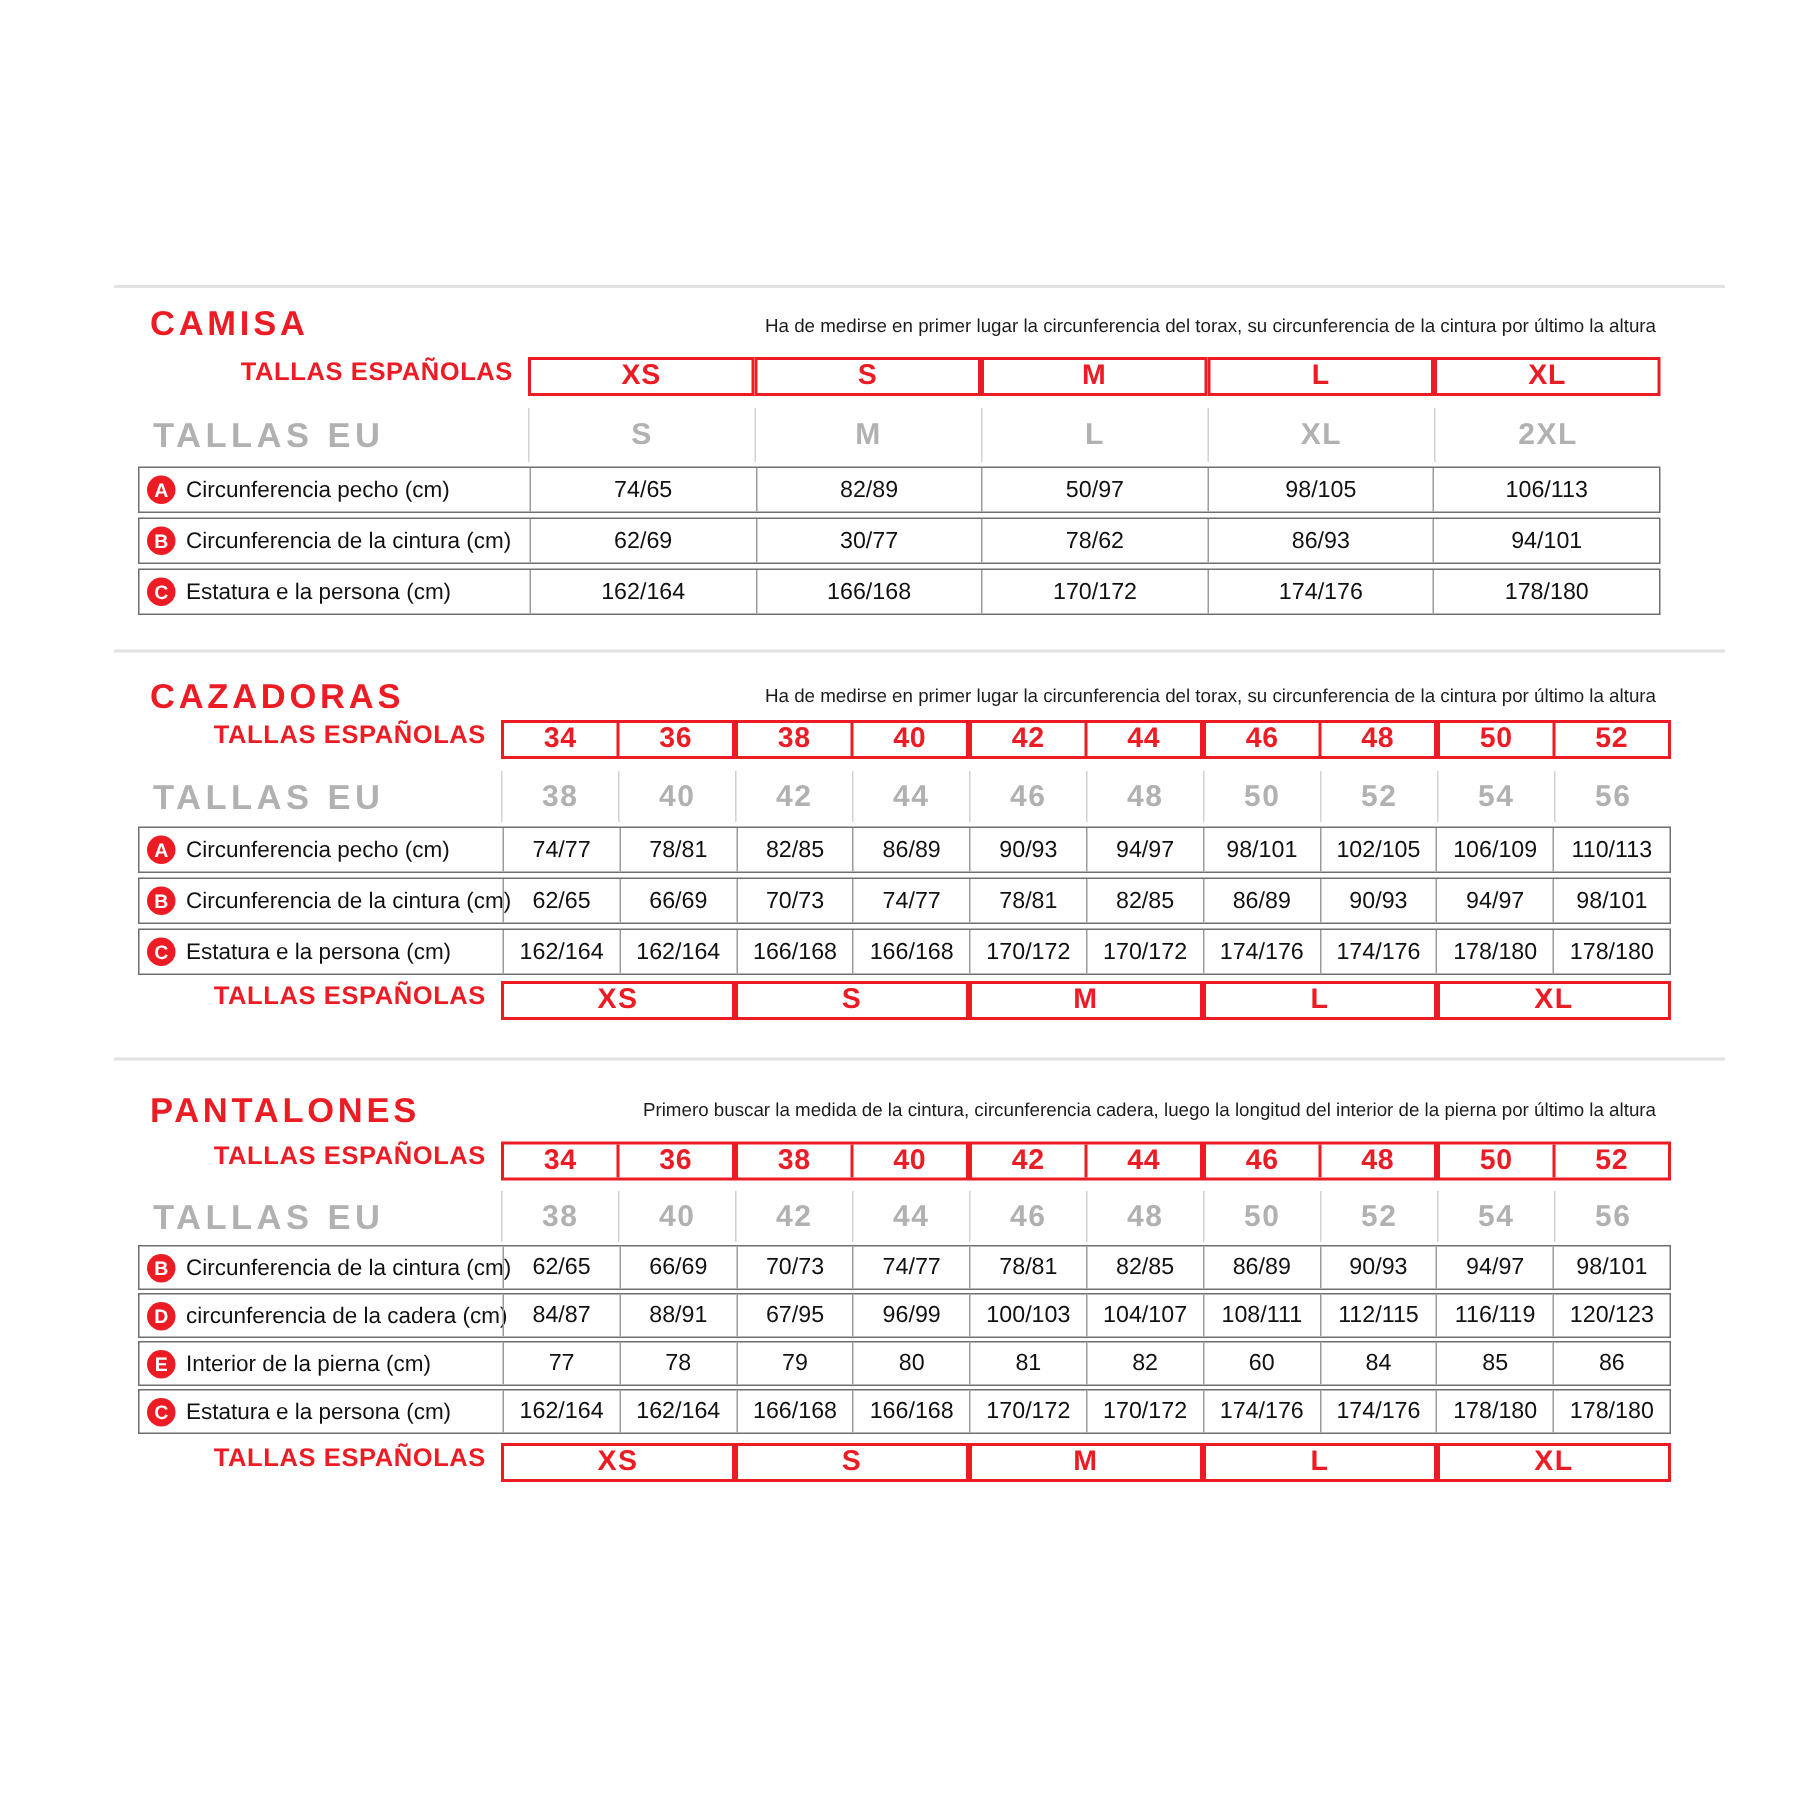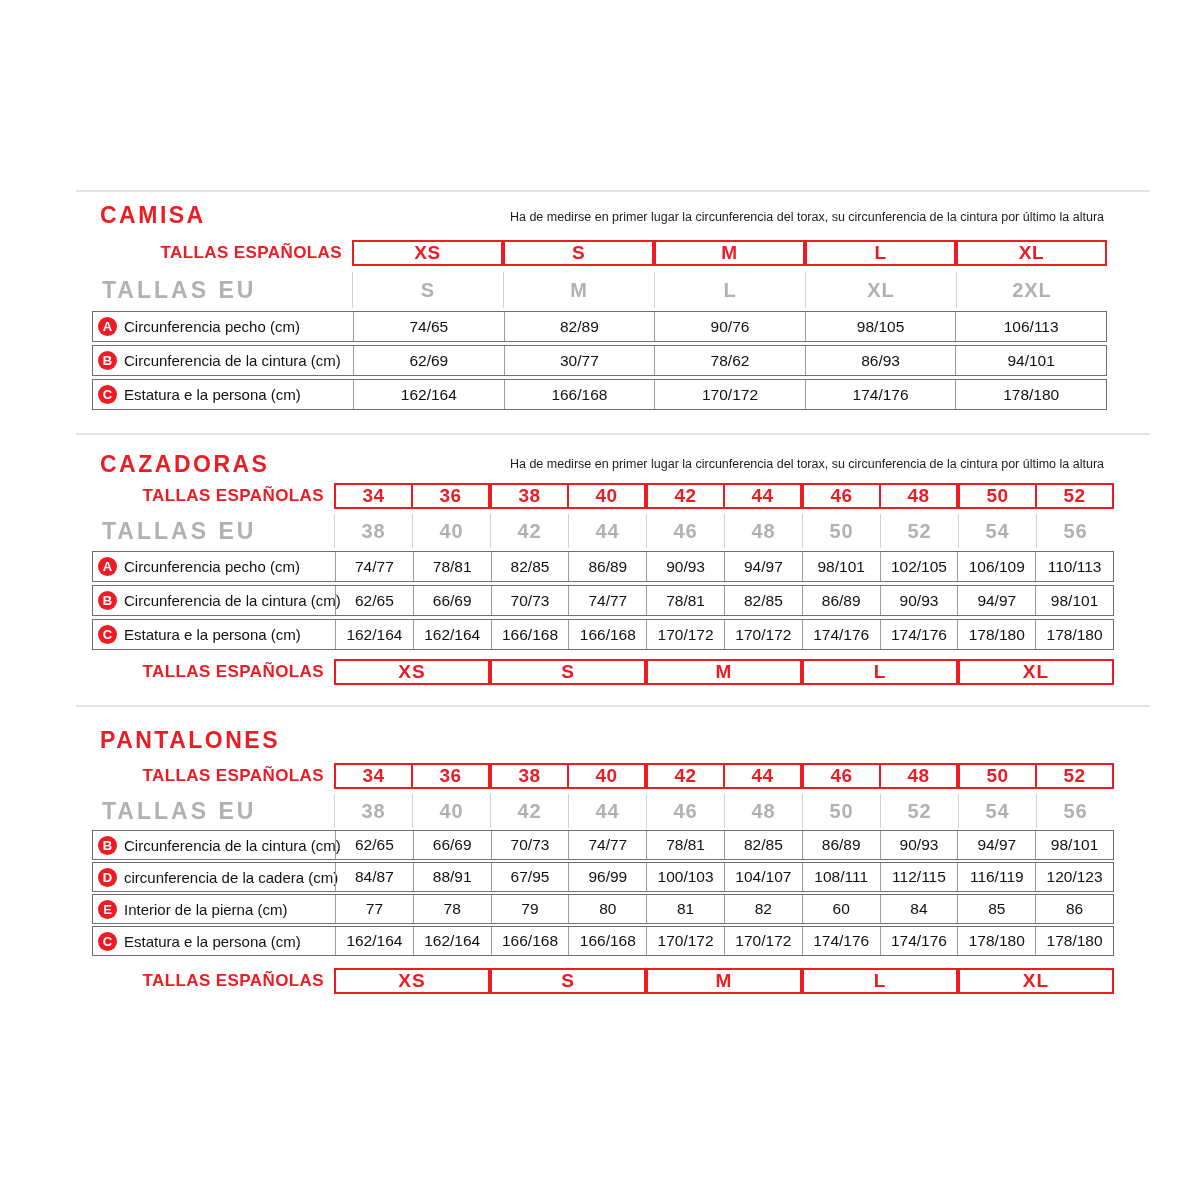--- a/index.html
+++ b/index.html
@@ -5,21 +5,21 @@
   html,body{margin:0;padding:0;background:#ffffff;}
   *{box-sizing:border-box;}
   #page{position:relative;width:1200px;height:1200px;background:#ffffff;overflow:hidden;
         font-family:"Liberation Sans", sans-serif;}
   .section{position:absolute;left:12px;width:1200px;}
   .divider{position:absolute;left:64px;right:62px;top:0;height:2px;background:#e2e2e2;}
   .sec-title{position:absolute;left:88px;color:var(--red);font-weight:bold;font-size:23px;
              letter-spacing:2.5px;white-space:nowrap;}
   .note{position:absolute;right:108px;font-size:12.5px;color:#1c1c1c;white-space:nowrap;}
   .tbl{position:absolute;left:80px;}
-  .hrow{display:flex;align-items:center;}
+  .hrow{display:flex;align-items:flex-start;}
   .lbl-red{display:flex;align-items:center;justify-content:flex-end;padding-right:10px;
            color:var(--red);font-weight:bold;font-size:17px;letter-spacing:.4px;white-space:nowrap;}
   .red-group{display:flex;border:2.5px solid var(--red);background:#fff;flex:none;}
   .red-cell{flex:1;display:flex;align-items:center;justify-content:center;color:var(--red);
             font-weight:bold;font-size:19px;letter-spacing:.5px;}
   .red-cell + .red-cell{border-left:2.5px solid var(--red);}
   .eu-row{display:flex;}
   .eu-lbl{display:flex;align-items:center;justify-content:flex-start;padding-left:10px;
           color:#b1b1b1;font-weight:bold;font-size:23px;letter-spacing:3px;white-space:nowrap;}
   .eu-cell{flex:1;display:flex;align-items:center;justify-content:center;color:#b1b1b1;
@@ -69,21 +69,21 @@
           <div class="eu-cell">XL</div>
           <div class="eu-cell">2XL</div>
         </div>
         <div class="m-row" style="height: 31px; margin-top: 3px;">
           <div class="m-lbl" style="width: 260px;">
             <span class="badge">A</span>
             <span>Circunferencia pecho (cm)</span>
           </div>
           <div class="m-cell">74/65</div>
           <div class="m-cell">82/89</div>
-          <div class="m-cell">90/76</div>
+          <div class="m-cell">50/97</div>
           <div class="m-cell">98/105</div>
           <div class="m-cell">106/113</div>
         </div>
         <div class="m-row" style="height: 31px; margin-top: 3px;">
           <div class="m-lbl" style="width: 260px;">
             <span class="badge">B</span>
             <span>Circunferencia de la cintura (cm)</span>
           </div>
           <div class="m-cell">62/69</div>
           <div class="m-cell">30/77</div>
@@ -199,20 +199,21 @@
           <div class="bottom-cell" style="width: 156px;">S</div>
           <div class="bottom-cell" style="width: 156px;">M</div>
           <div class="bottom-cell" style="width: 156px;">L</div>
           <div class="bottom-cell" style="width: 156px;">XL</div>
         </div>
       </div>
     </div>
     <div class="section" style="top: 705px; height: 300px;">
       <div class="divider"></div>
       <div class="sec-title" style="top: 22px;">PANTALONES</div>
+      <div class="note" style="top: 28px;">Primero buscar la medida de la cintura, circunferencia cadera, luego la longitud del interior de la pierna por último la altura</div>
       <div class="tbl" style="top: 56px; width: 1022px;">
         <div class="hrow" style="height: 30px;">
           <div class="lbl-red" style="width: 242px;">TALLAS ESPAÑOLAS</div>
           <div class="red-group" style="width: 156px;">
             <div class="red-cell">34</div>
             <div class="red-cell">36</div>
           </div>
           <div class="red-group" style="width: 156px;">
             <div class="red-cell">38</div>
             <div class="red-cell">40</div>

